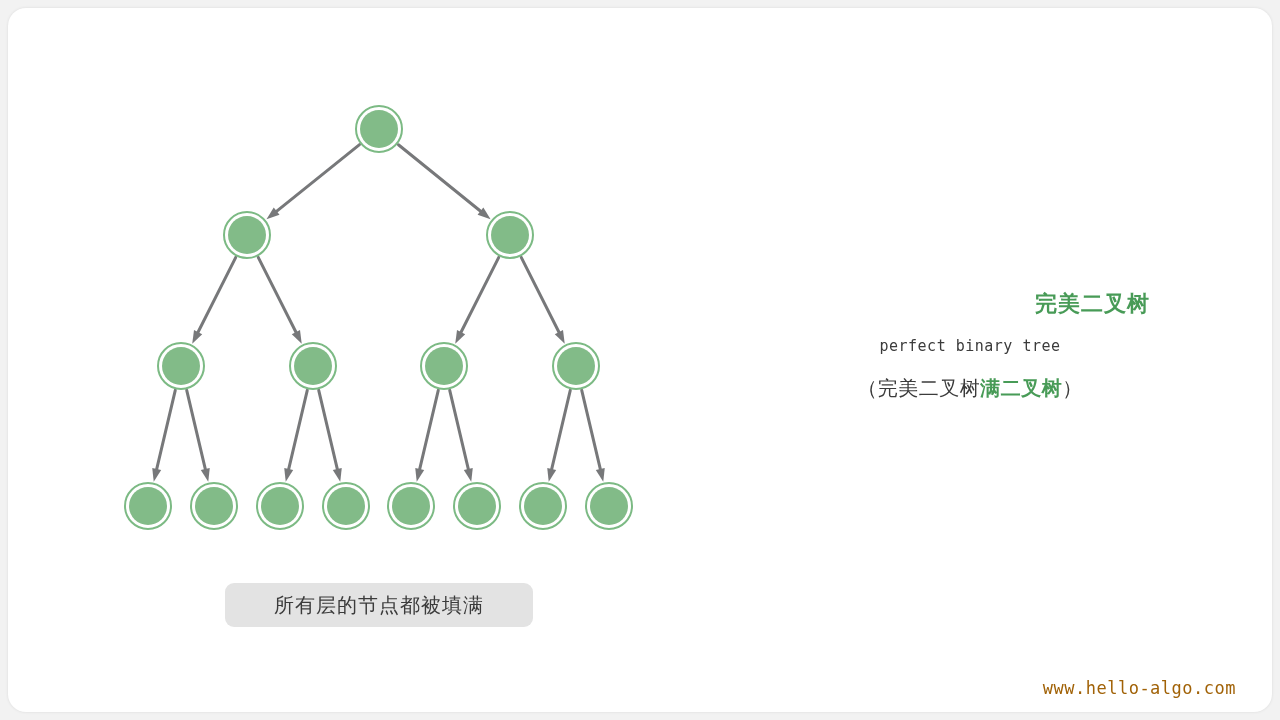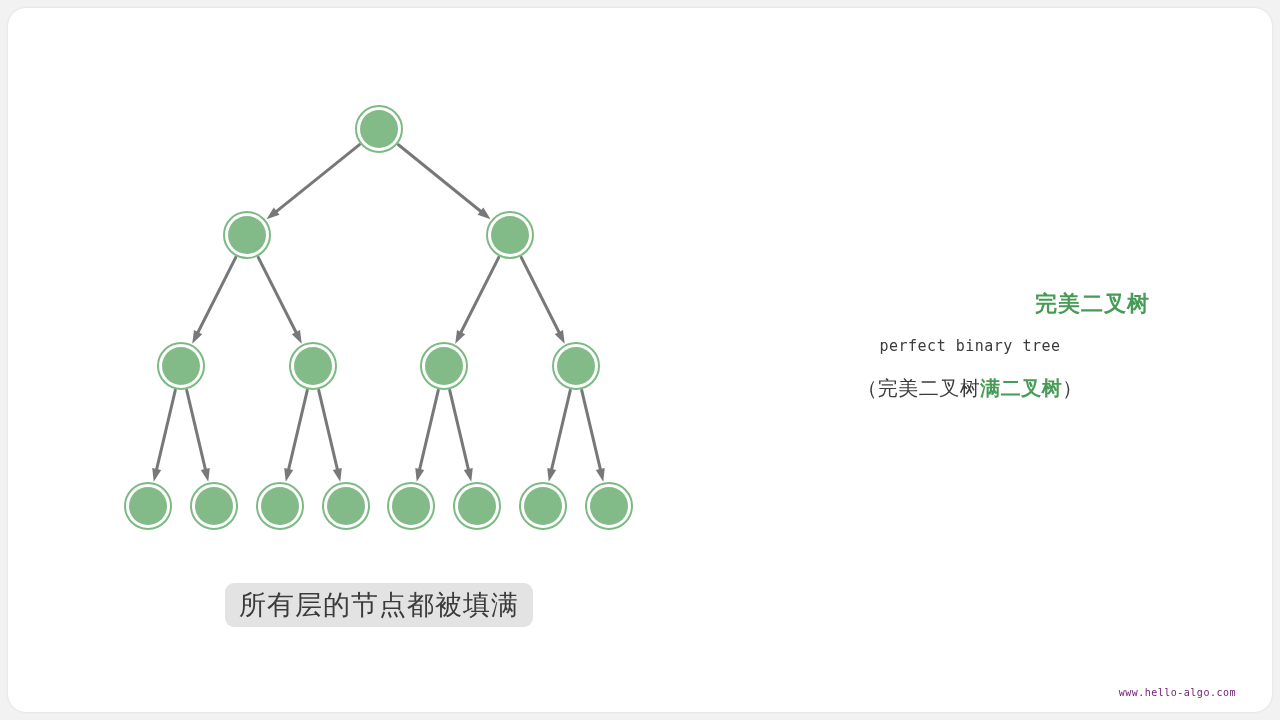--- a/index.html
+++ b/index.html
@@ -72,21 +72,21 @@
     width: 308px;
     height: 44px;
     background: #e3e3e3;
     border-radius: 9px;
     display: flex;
     align-items: center;
     justify-content: center;
   }
 
   #caption-pill .caption-text {
-    font-size: 27px;
+    font-size: 20px;
     color: #3b3b3b;
     letter-spacing: 1px;
     font-family: "DejaVu Sans", "Liberation Sans", sans-serif;
   }
 
   
   #legend {
     position: absolute;
     left: 790px;
     top: 292px;
@@ -124,22 +124,22 @@
     color: #489b57;
     font-weight: bold;
     text-align: right;
   }
 
   
   #watermark {
     position: absolute;
     right: 44px;
     bottom: 22px;
-    font-size: 10px;
-    color: #701a75;
+    font-size: 17px;
+    color: #a16207;
     letter-spacing: 0.5px;
     font-family: "DejaVu Sans Mono", "Liberation Mono", monospace;
   }
 </style>
 </head>
 <body>
 
 <div id="page">
 
   <div id="card"></div>

